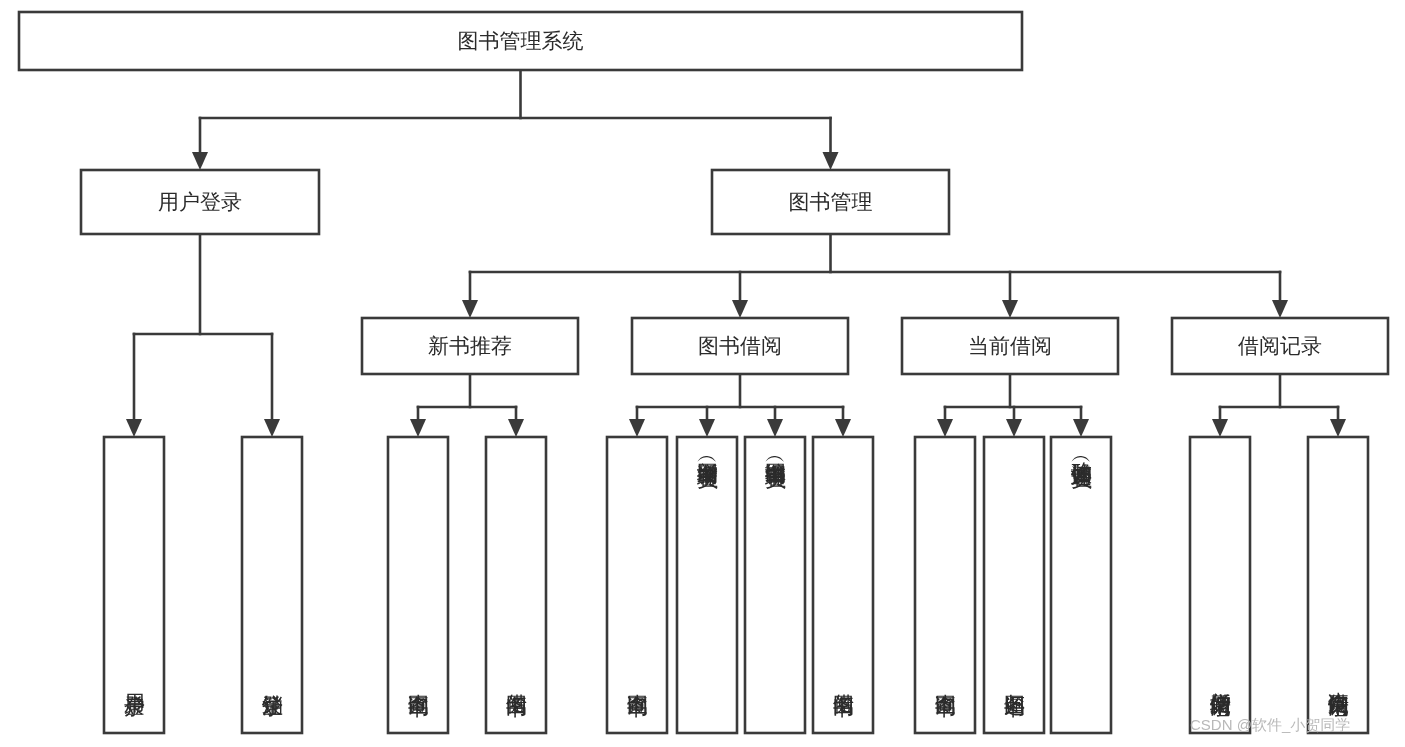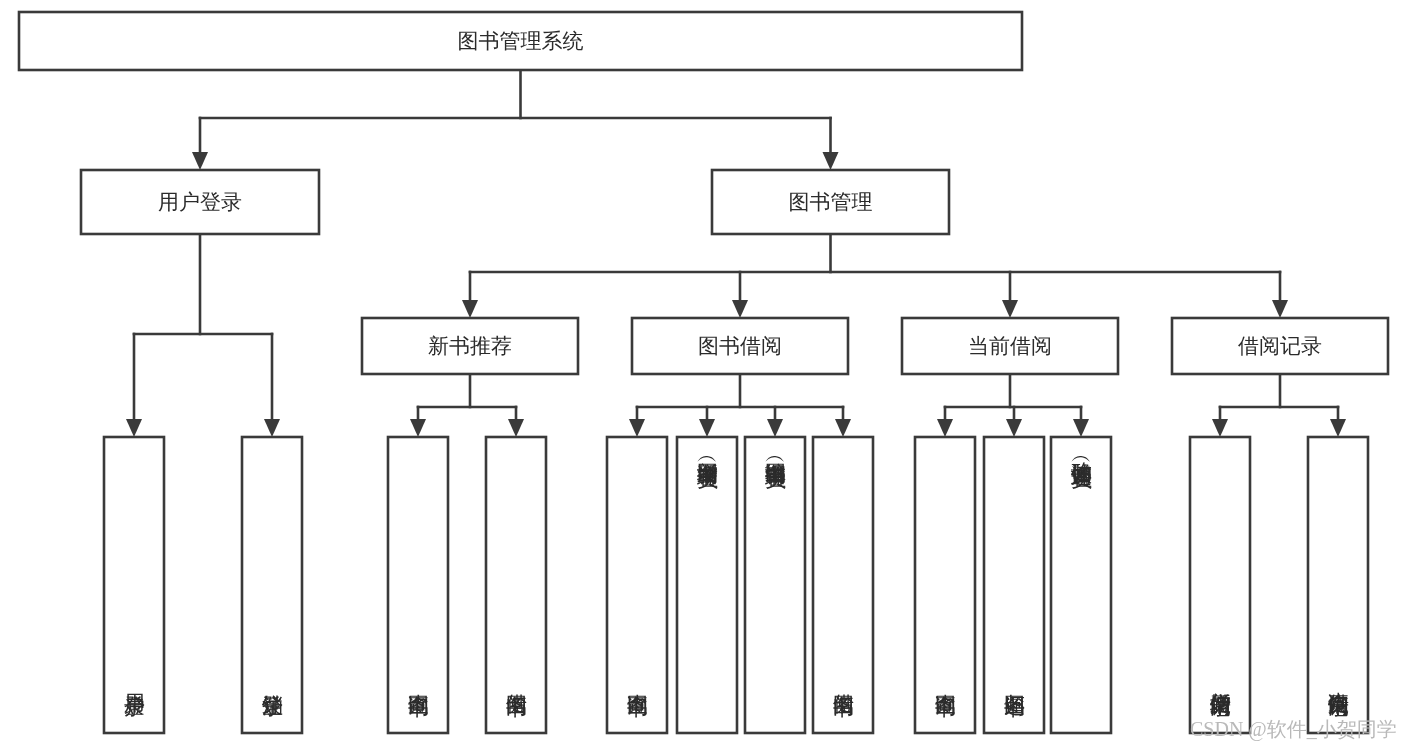--- a/index.html
+++ b/index.html
@@ -65,22 +65,22 @@
     text-orientation: upright;
     font-family: "Liberation Sans", "DejaVu Sans", sans-serif;
     font-size: 21px;
     line-height: 1.18;
     color: #2b2b2b;
     letter-spacing: 1px;
     white-space: nowrap;
   }
   .watermark {
     position: absolute;
-    font-family: Liberation Serif, serif;
-    font-size: 20px;
+    font-family: Liberation Sans, sans-serif;
+    font-size: 15px;
     color: #b9b9b9;
     white-space: nowrap;
     left: 1190px;
     top: 716px;
   }
 </style>
 </head>
 <body>
 
 <div id="diagram-root">

